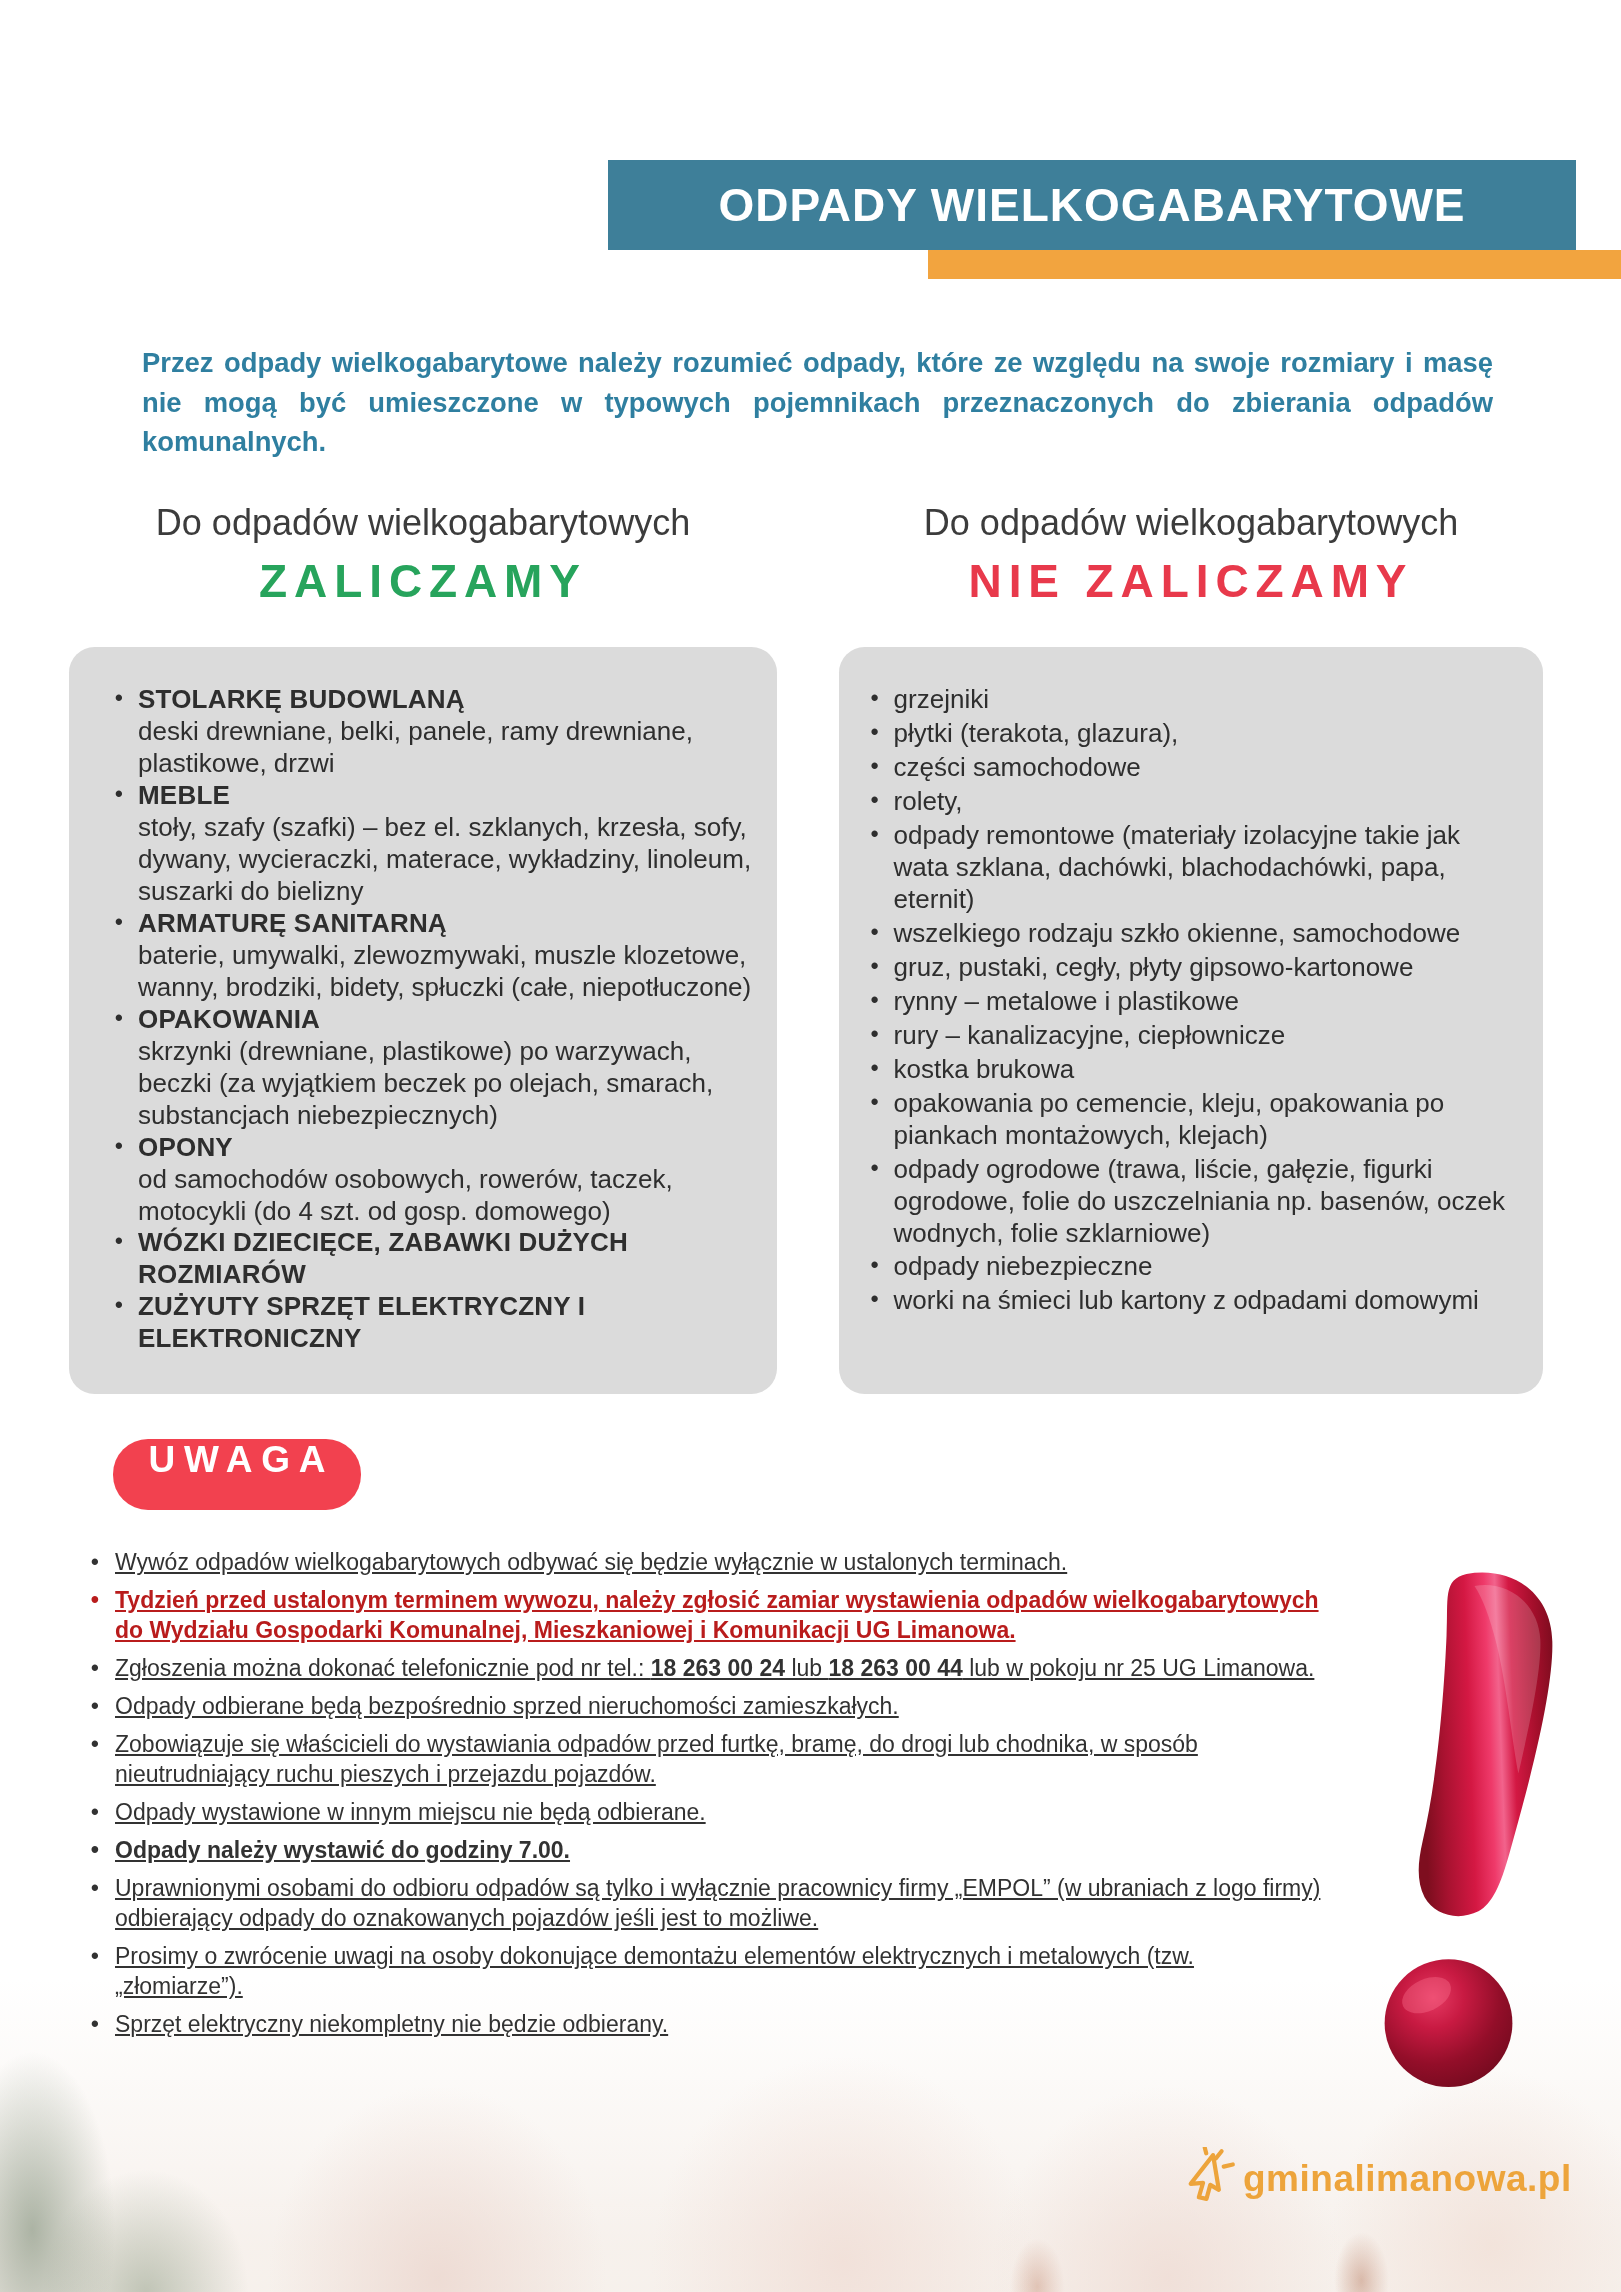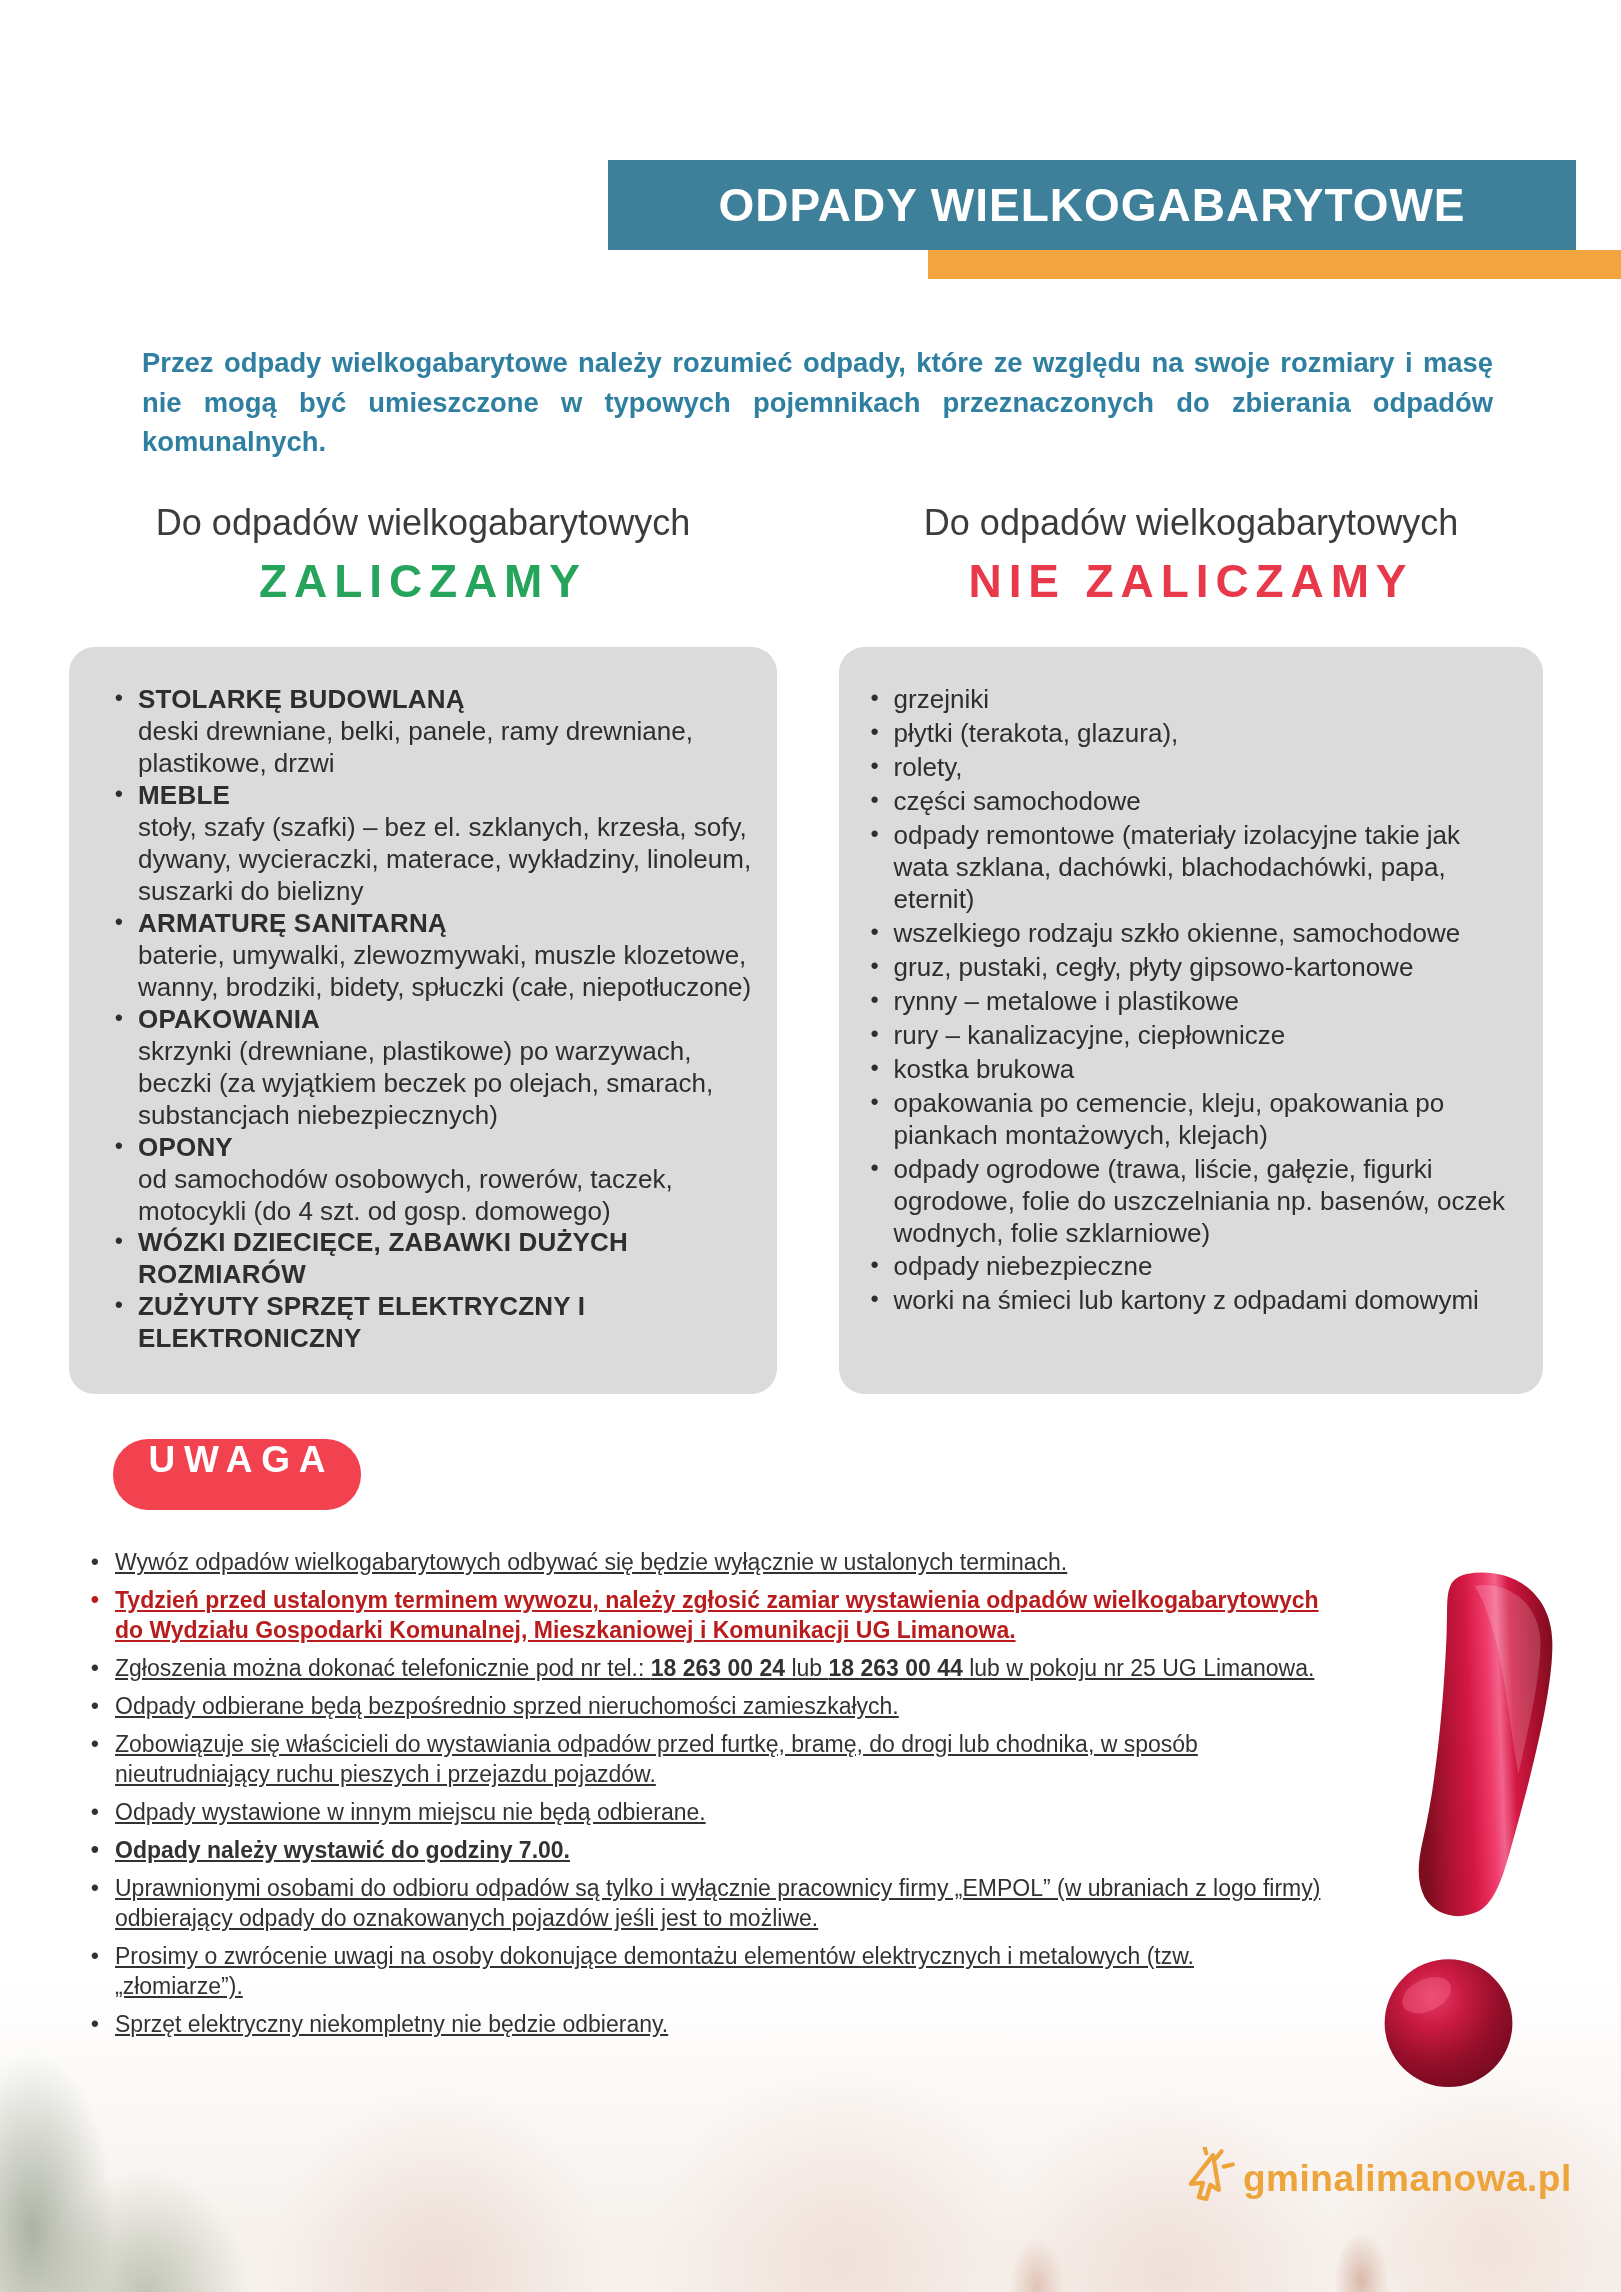--- a/index.html
+++ b/index.html
@@ -132,22 +132,22 @@
         </li>
         <li>
           <div class="item-title">ZUŻYUTY SPRZĘT ELEKTRYCZNY I ELEKTRONICZNY</div>
         </li>
       </ul>
   </div>
   <div class="graybox rightbox">
     <ul class="box-list" id="right-list">
         <li>grzejniki</li>
         <li>płytki (terakota, glazura),</li>
+        <li>części samochodowe</li>
         <li>rolety,</li>
-        <li>części samochodowe</li>
         <li>odpady remontowe (materiały izolacyjne takie jak wata szklana, dachówki, blachodachówki, papa, eternit)</li>
         <li>wszelkiego rodzaju szkło okienne, samochodowe</li>
         <li>gruz, pustaki, cegły, płyty gipsowo-kartonowe</li>
         <li>rynny – metalowe i plastikowe</li>
         <li>rury – kanalizacyjne, ciepłownicze</li>
         <li>kostka brukowa</li>
         <li>opakowania po cemencie, kleju, opakowania po piankach montażowych, klejach)</li>
         <li>odpady ogrodowe (trawa, liście, gałęzie, figurki ogrodowe, folie do uszczelniania np. basenów, oczek wodnych, folie szklarniowe)</li>
         <li>odpady niebezpieczne</li>
         <li>worki na śmieci lub kartony z odpadami domowymi</li>

